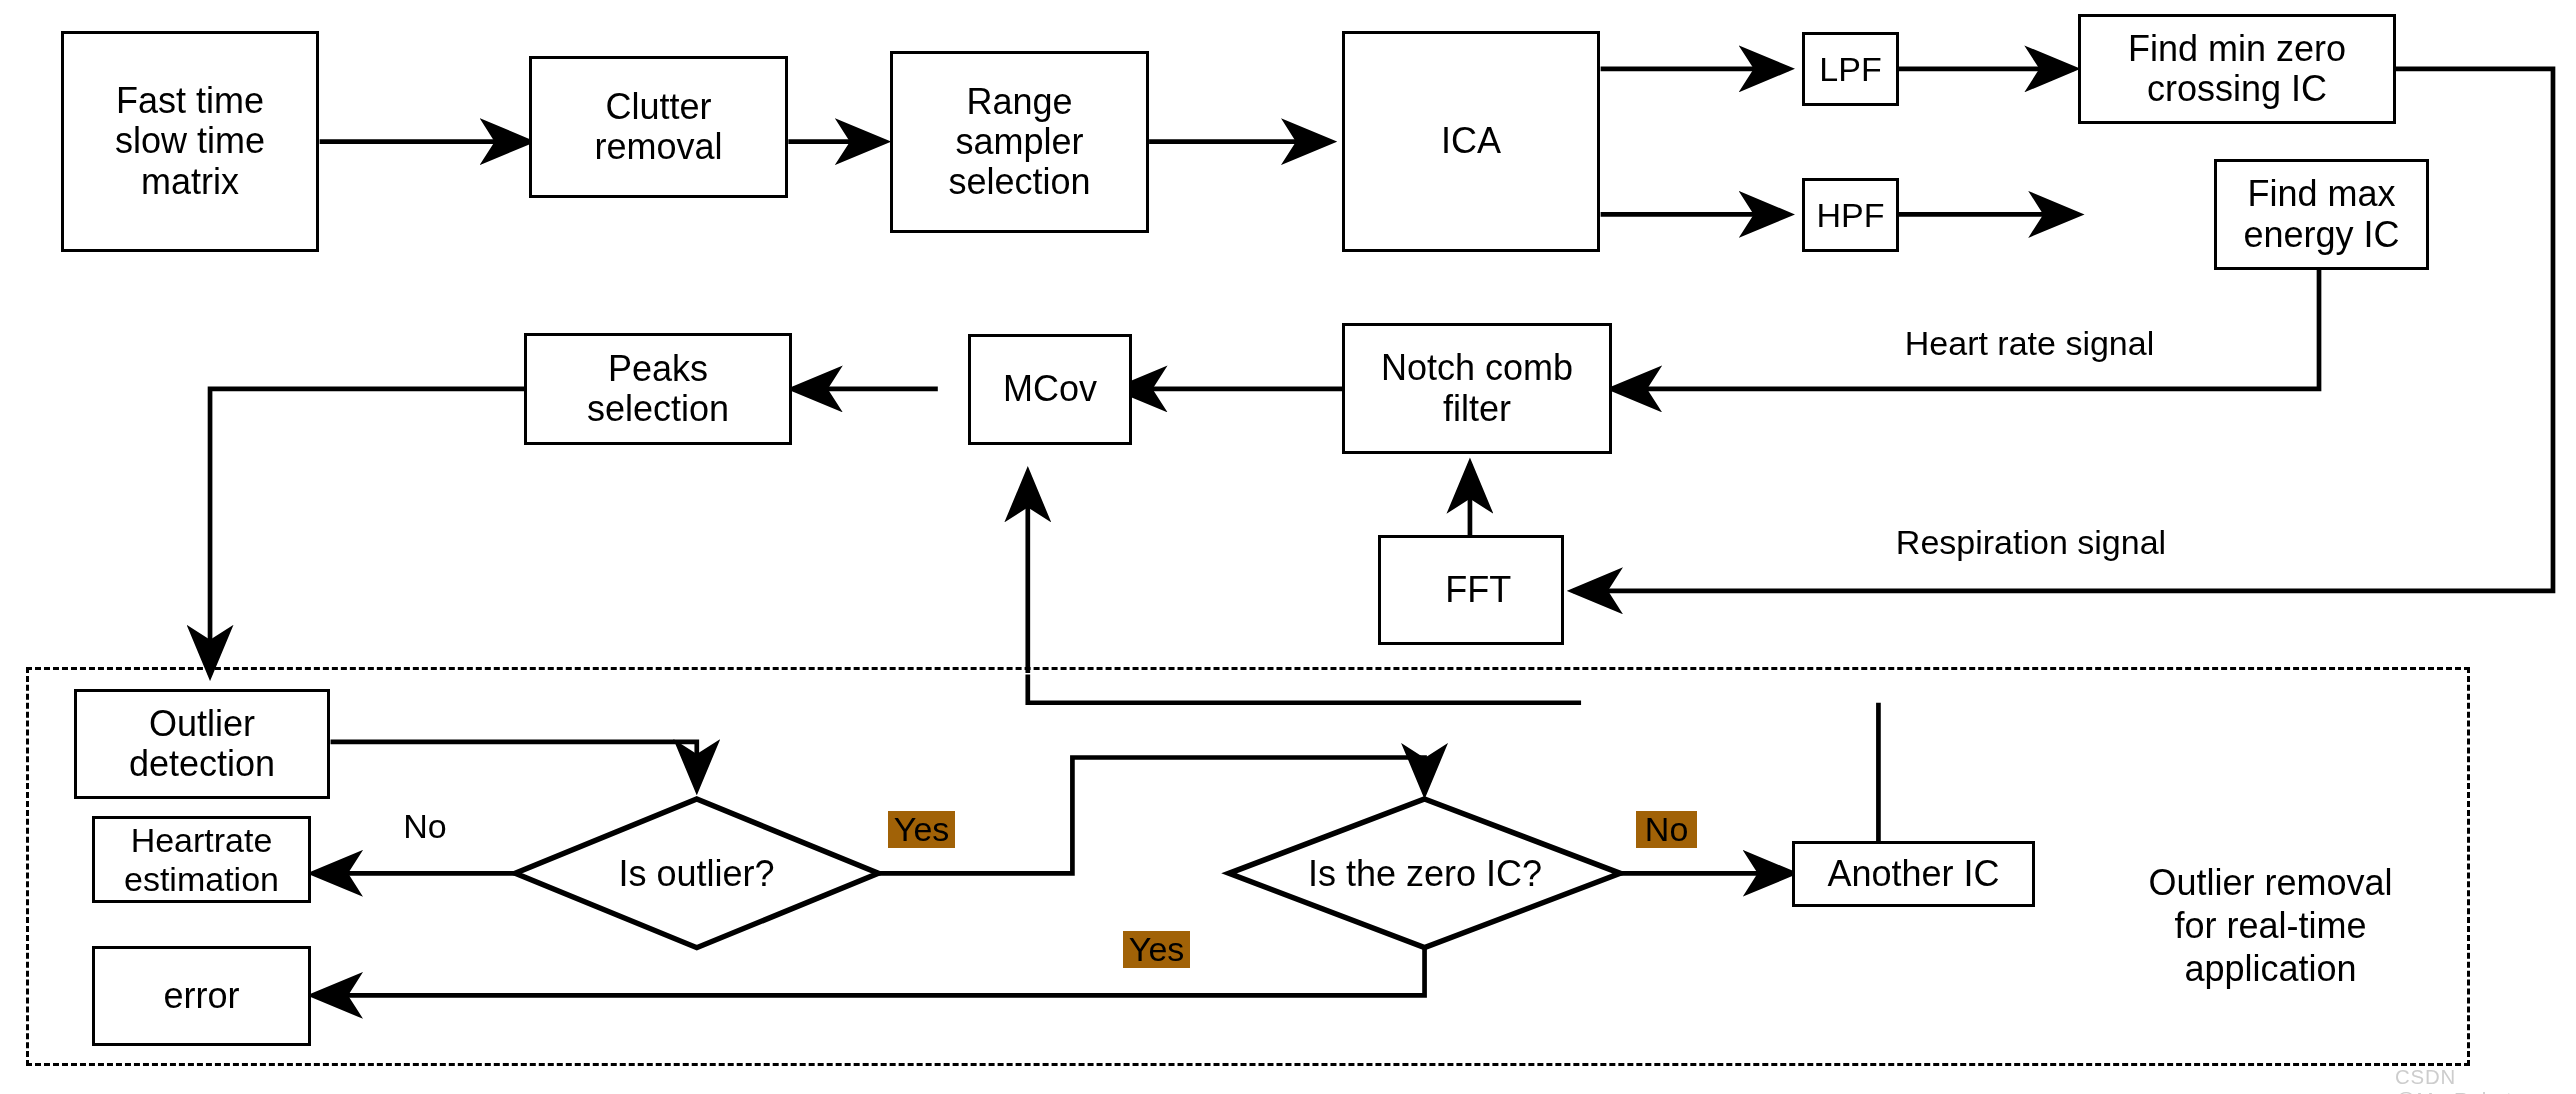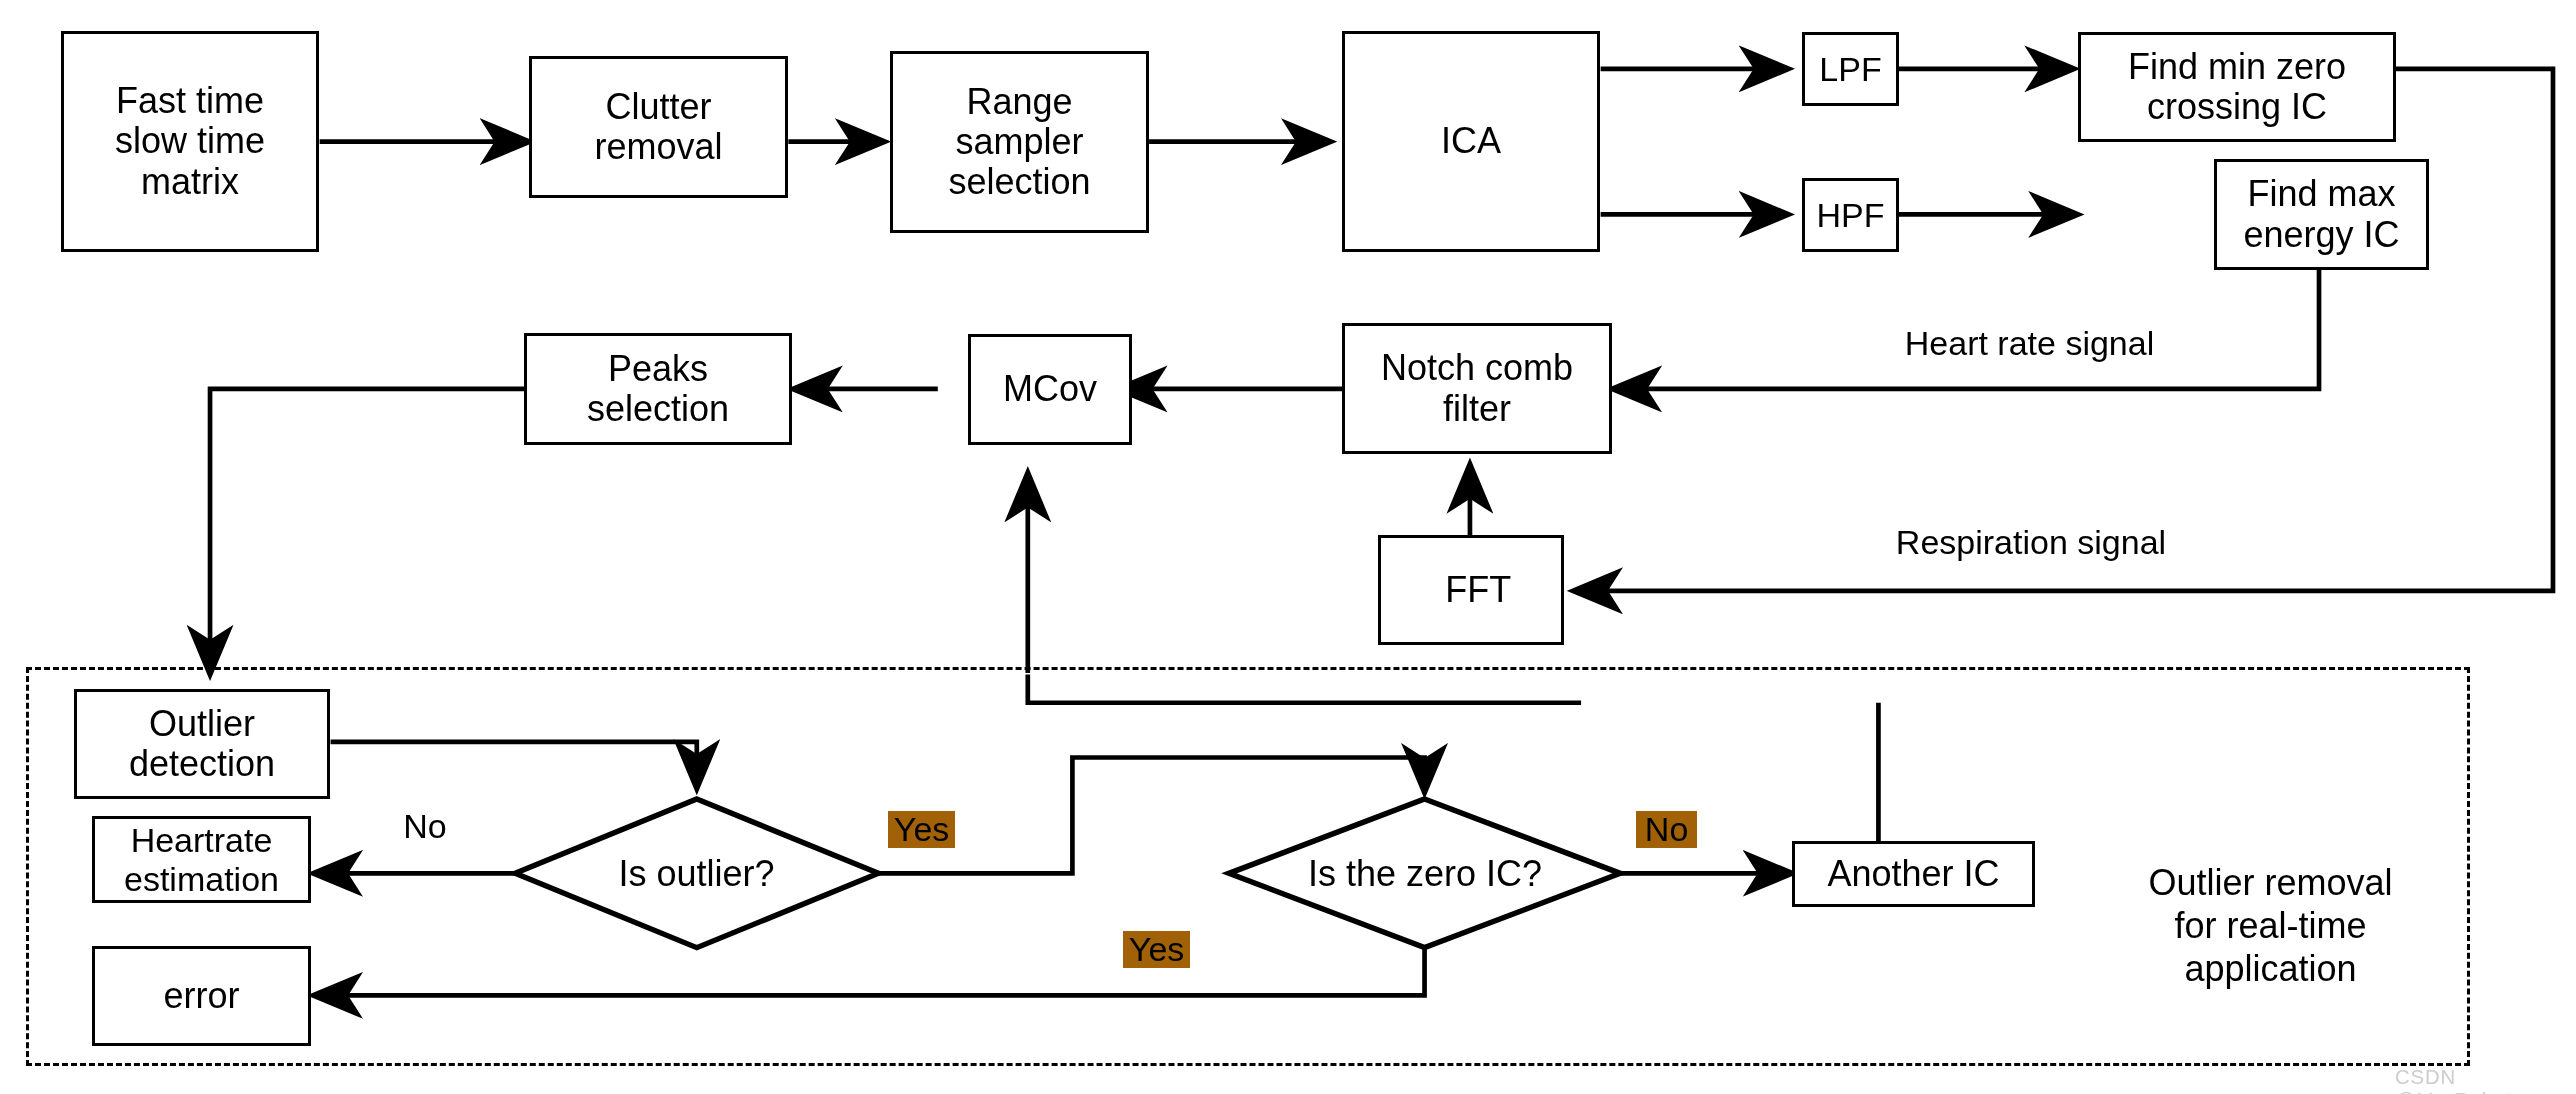--- a/index.html
+++ b/index.html
@@ -145,21 +145,21 @@
   <div class="node" style="left:890px;top:51px;width:259px;height:182px;">Range
 sampler
 selection</div>
 
   <div class="node" style="left:1342px;top:31px;width:258px;height:221px;">ICA</div>
 
   <div class="node" style="left:1802px;top:32px;width:97px;height:74px;font-size:34px;">LPF</div>
 
   <div class="node" style="left:1802px;top:178px;width:97px;height:74px;font-size:34px;">HPF</div>
 
-  <div class="node" style="left:2078px;top:14px;width:318px;height:110px;margin-top:18px;">Find min zero
+  <div class="node" style="left:2078px;top:14px;width:318px;height:110px;">Find min zero
 crossing IC</div>
 
   <div class="node" style="left:2214px;top:159px;width:215px;height:111px;">Find max
 energy IC</div>
 
   <div class="node" style="left:524px;top:333px;width:268px;height:112px;">Peaks
 selection</div>
 
   <div class="node" style="left:968px;top:334px;width:164px;height:111px;">MCov</div>
 

